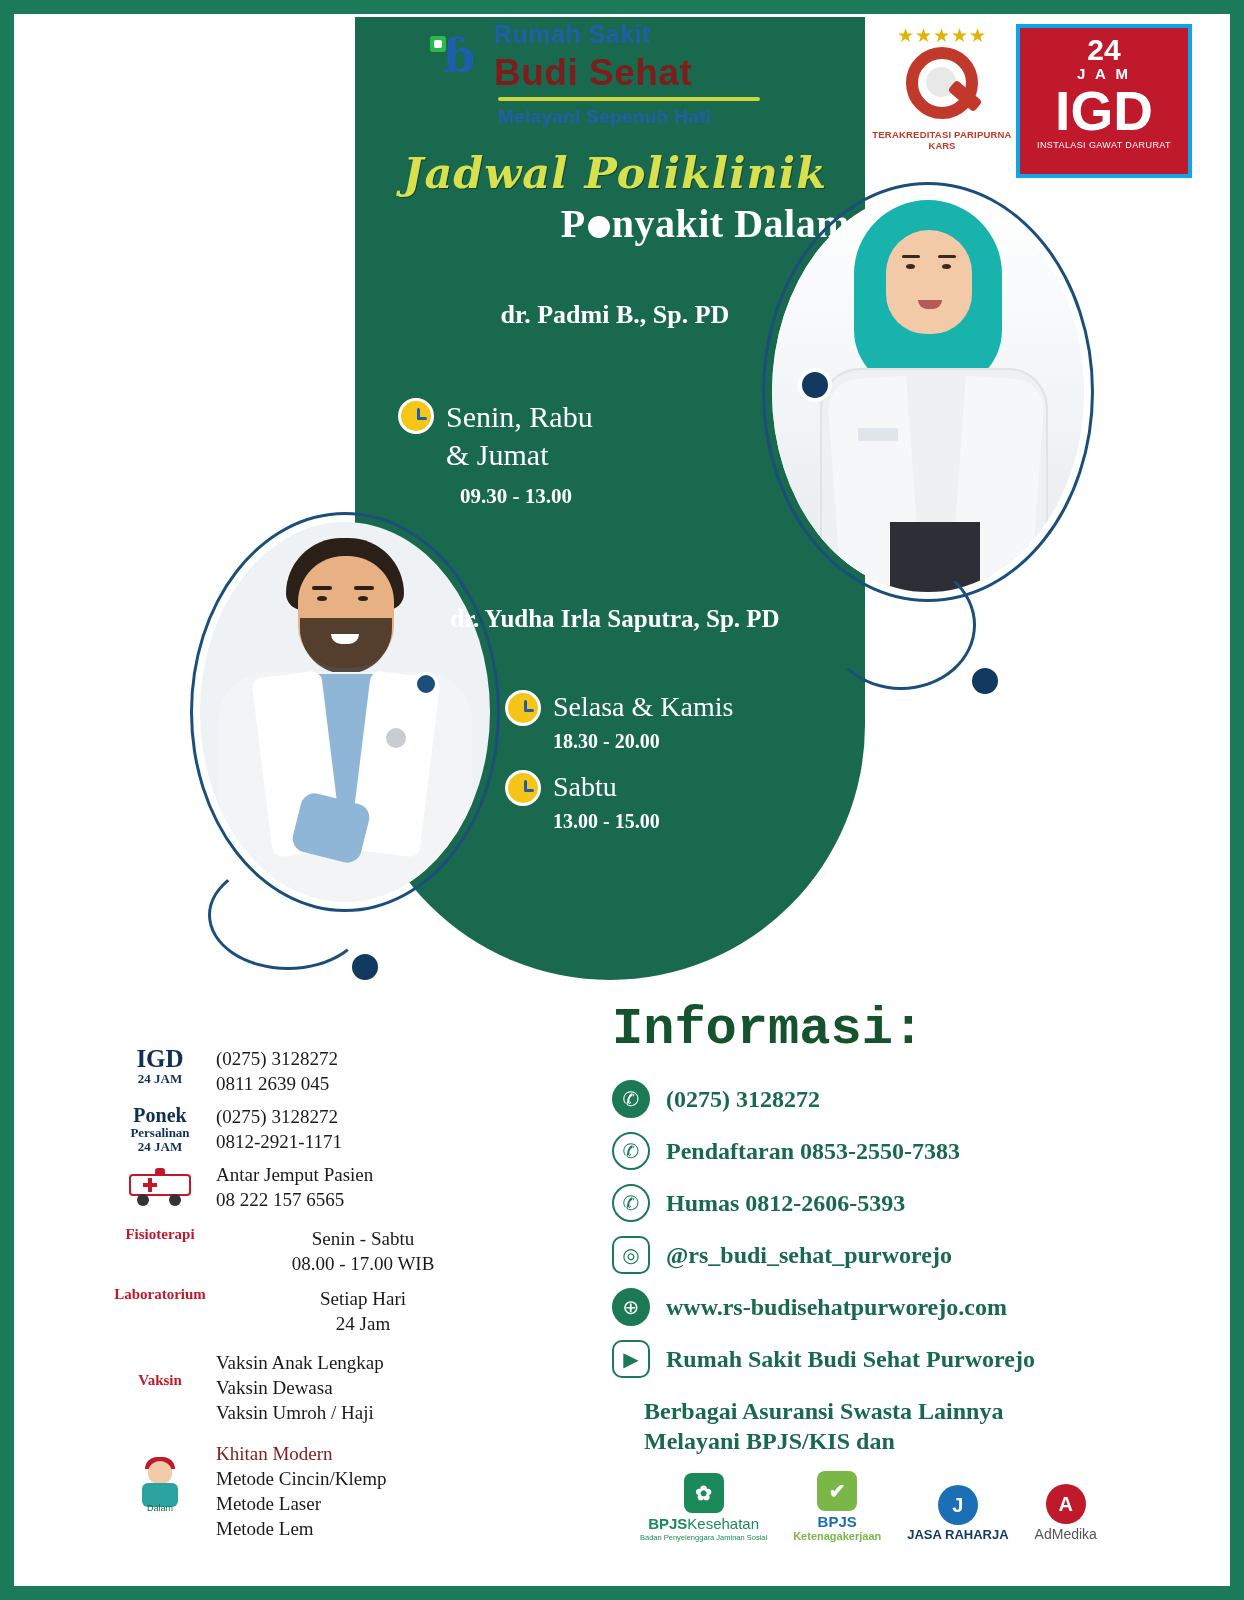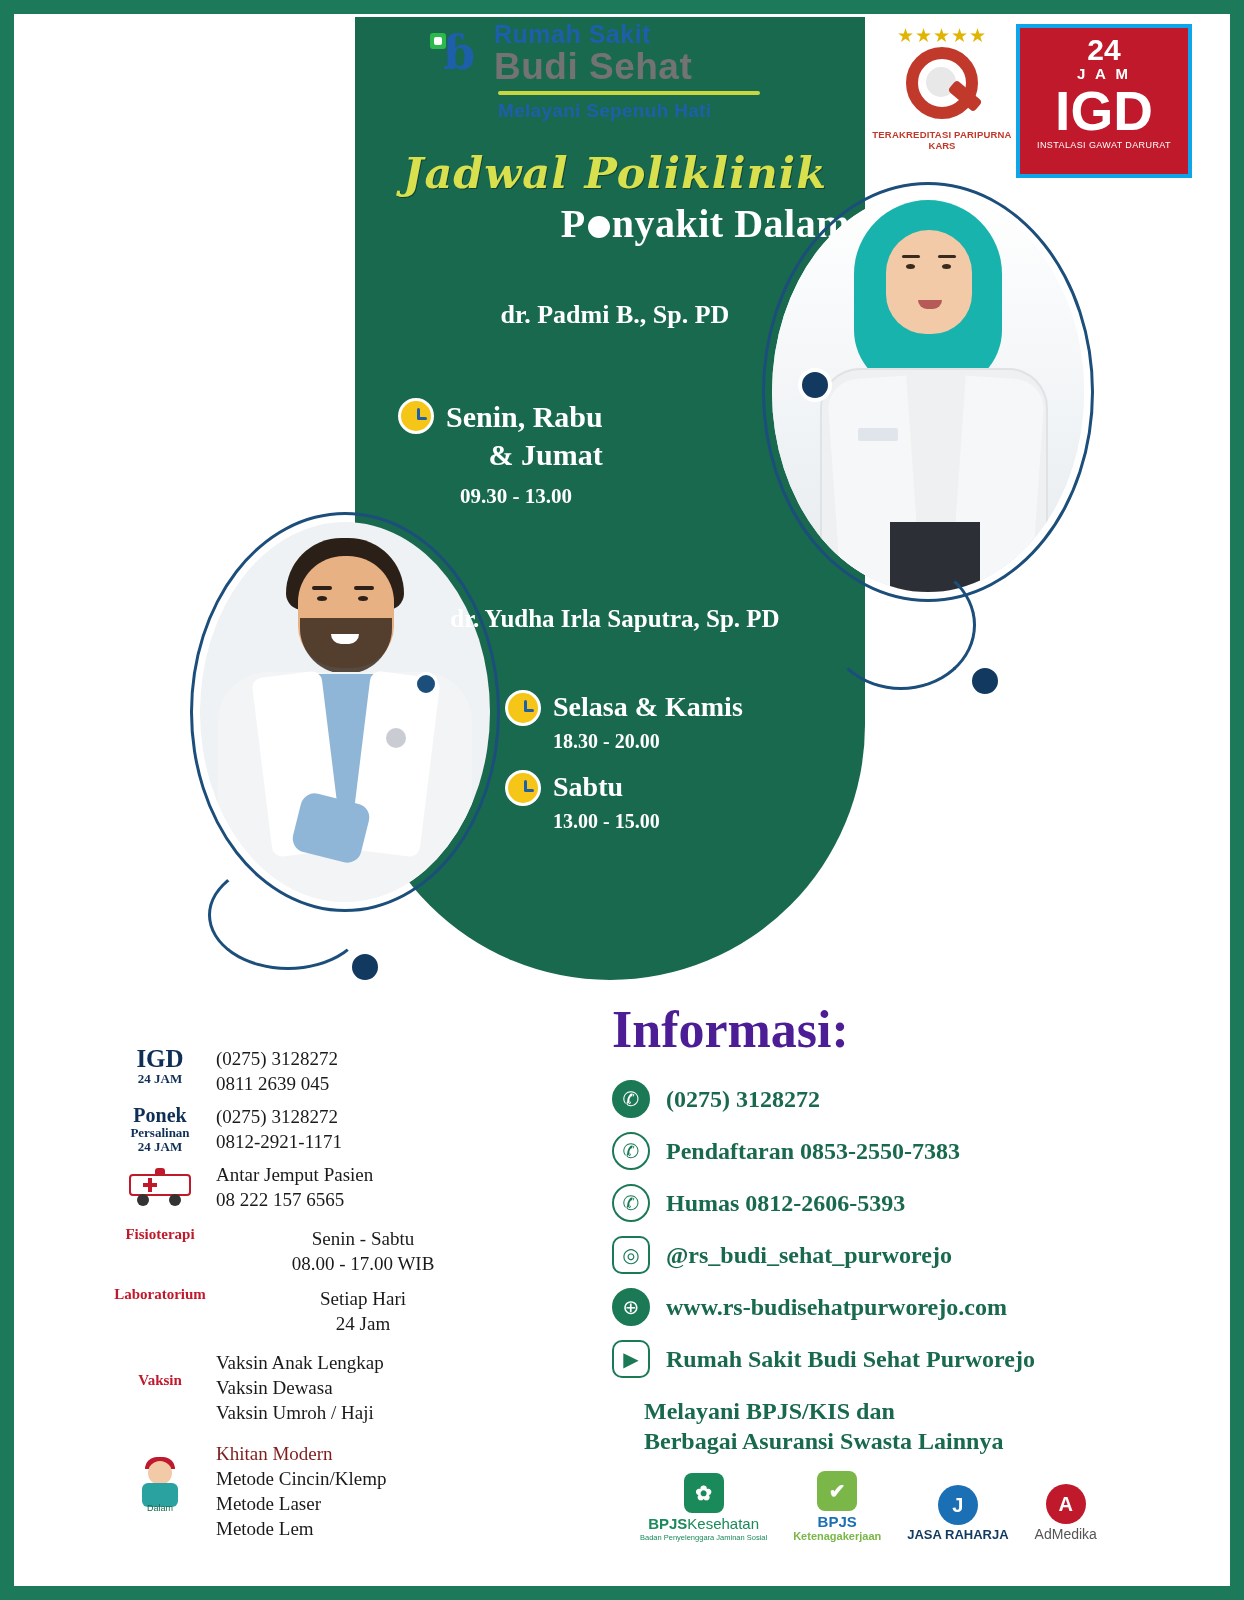--- a/index.html
+++ b/index.html
@@ -71,22 +71,22 @@
     line-height: 52px;
   }
   .logo-text { line-height: 1; }
   .logo-text .l1 {
     font-family: "Liberation Sans", sans-serif;
     font-size: 25px; font-weight: bold; color: #1d5fa8;
     letter-spacing: .5px;
   }
   .logo-text .l2 {
     font-family: "Liberation Sans", sans-serif;
-    font-size: 37px; font-weight: bold; color: #737373;
-    letter-spacing: .5px; margin-top: 1px;
+    font-size: 37px; font-weight: bold; color: #7f1d1d;
+    letter-spacing: .5px; margin-top: 7px;
   }
   .logo-rule {
     width: 262px; height: 4px; background: #c8d640;
     margin: 6px 0 5px 68px; border-radius: 2px;
   }
   .logo-tag {
     margin-left: 68px;
     font-family: "Liberation Sans", sans-serif;
     font-size: 19px; font-weight: bold; color: #1d5fa8;
     letter-spacing: .3px;
@@ -191,21 +191,21 @@
     position: absolute; left: 16px; top: 7px;
     width: 3px; height: 11px; background: #1d5fa8; border-radius: 2px;
   }
   .clock:before {
     content: "";
     position: absolute; left: 16px; top: 16px;
     width: 10px; height: 3px; background: #1d5fa8; border-radius: 2px;
   }
   .sched .days {
     font-family: "Liberation Serif", serif;
-    font-weight: bold; font-size: 30px; line-height: 38px; text-align: right;
+    font-weight: normal; font-size: 30px; line-height: 38px;
   }
   .sched .time {
     font-family: "Liberation Serif", serif;
     font-weight: bold; font-size: 21px; margin-top: 10px;
   }
 
   #sched1 { left: 398px; top: 398px; width: 330px; }
   #sched1 .time { margin-left: 62px; }
 
   .doc2-name {
@@ -295,22 +295,22 @@
   .curve-line {
     position: absolute;
     border: 3px solid #1b4e7a;
     border-radius: 50%;
     background: transparent;
   }
 
   
   .info-title {
     position: absolute; left: 612px; top: 1000px;
-    font-family: Liberation Serif, serif;
-    font-weight: bold; font-size: 52px; color: #4c1d95;
+    font-family: Liberation Mono, monospace;
+    font-weight: bold; font-size: 52px; color: #14532d;
   }
   .info-list { position: absolute; left: 612px; top: 1080px; width: 600px; }
   .info-item {
     display: flex; align-items: center; gap: 16px;
     margin-bottom: 14px;
   }
   .ic {
     flex: 0 0 auto;
     width: 38px; height: 38px; border-radius: 50%;
     border: 2.5px solid #1b7a55; color: #1b7a55;
@@ -616,22 +616,22 @@
       <div class="ic filled">⊕</div>
       <div class="info-text">www.rs-budisehatpurworejo.com</div>
     </div>
     <div class="info-item">
       <div class="ic sq">▶</div>
       <div class="info-text">Rumah Sakit Budi Sehat Purworejo</div>
     </div>
   </div>
 
   <div class="bpjs-note">
+    <div>Berbagai Asuransi Swasta Lainnya</div>
     <div>Melayani BPJS/KIS dan</div>
-    <div>Berbagai Asuransi Swasta Lainnya</div>
   </div>
 
   <div class="partners">
     <div class="plogo">
       <div class="mark" style="background:#1b8a5a;">✿</div>
       <div><span class="n1" style="color:#1b8a5a;">BPJS</span><span class="n1" style="color:#1b8a5a;font-weight:normal;">Kesehatan</span></div>
       <div class="n2" style="color:#1b8a5a;">Badan Penyelenggara Jaminan Sosial</div>
     </div>
     <div class="plogo">
       <div class="mark" style="background:#7ab648;">✔</div>

